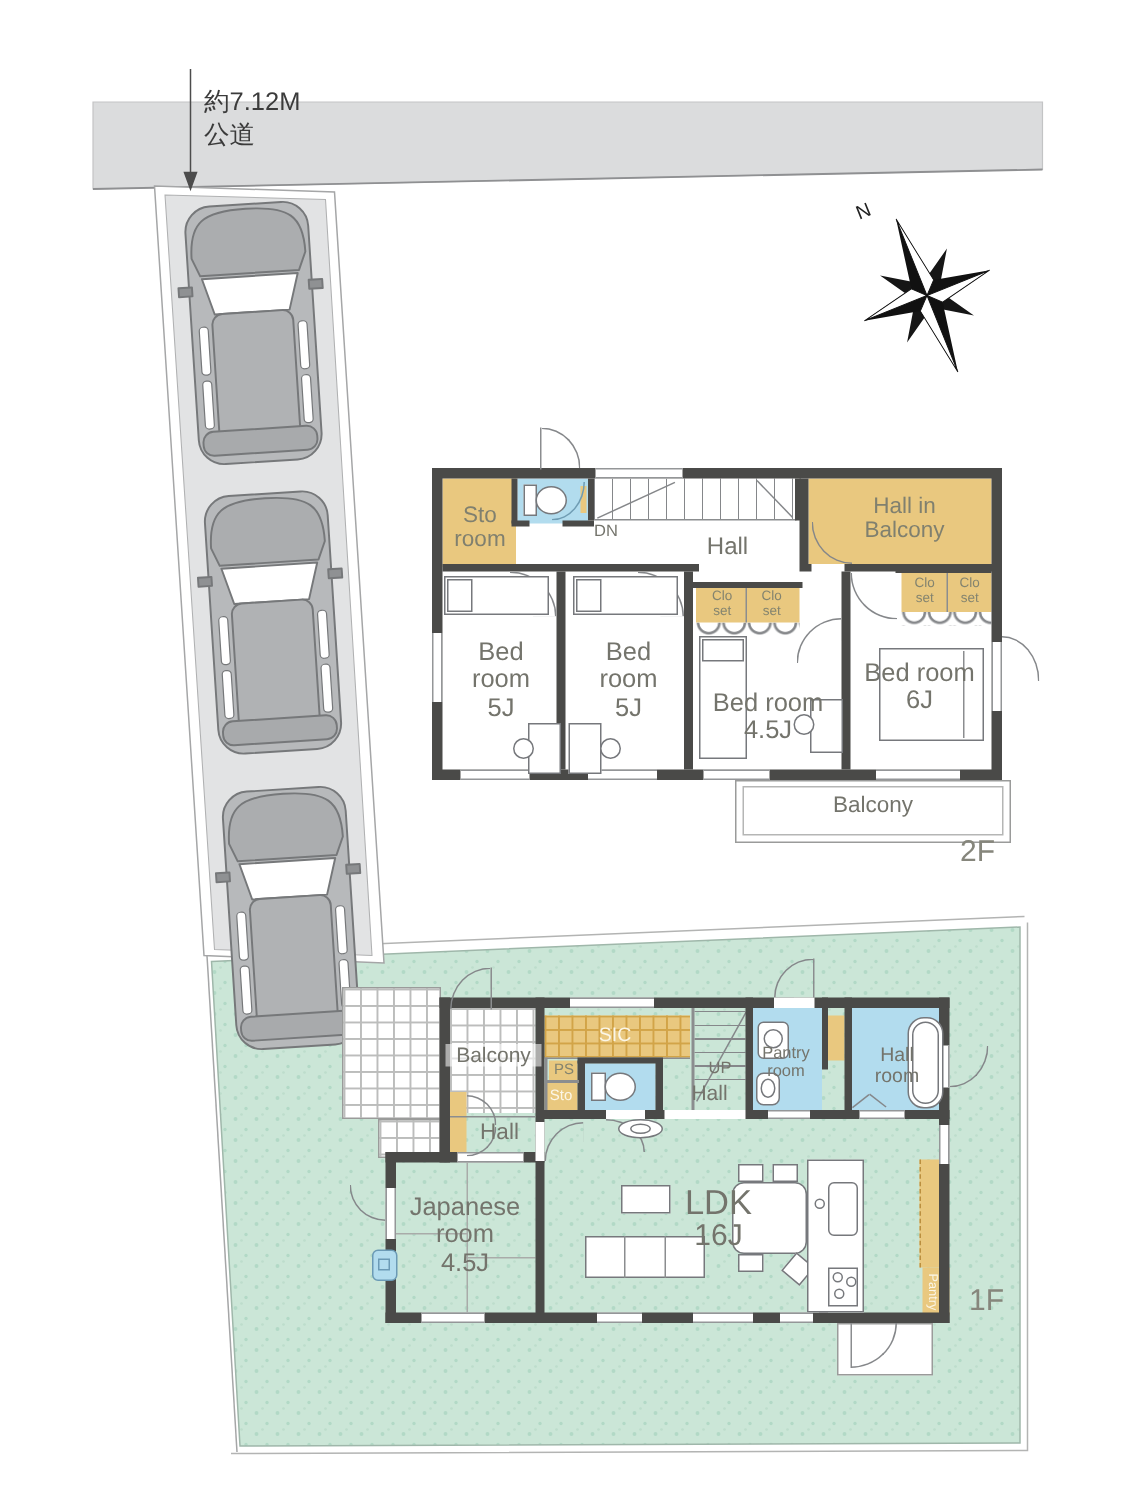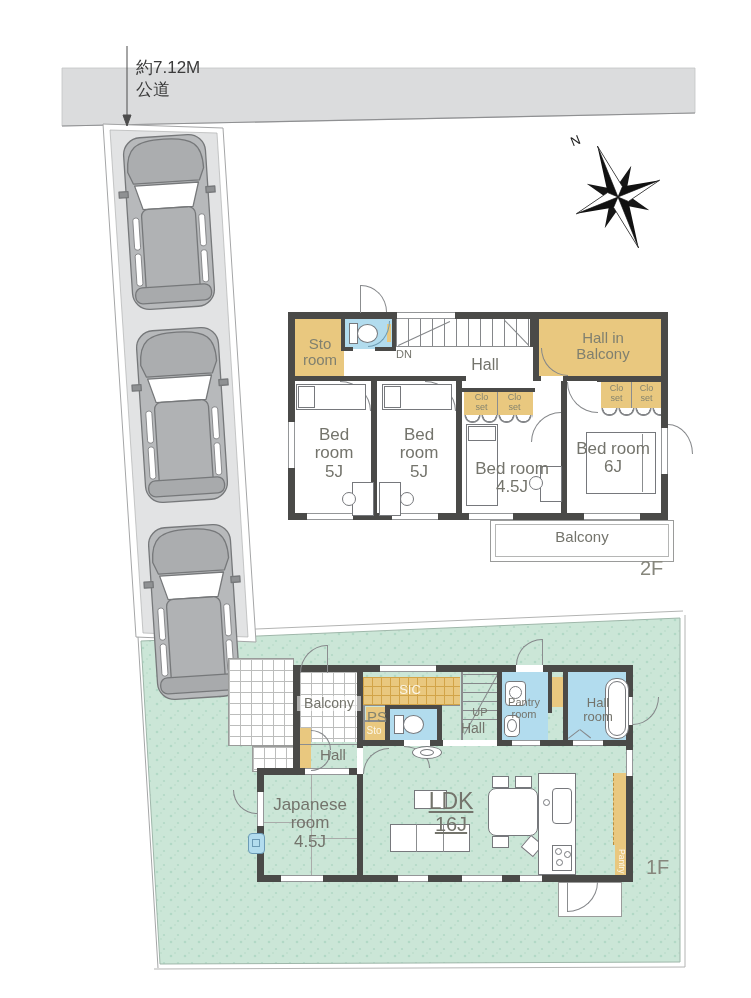--- a/index.html
+++ b/index.html
@@ -333,21 +333,21 @@
   <div class="furn round" style="left:556px;top:859px;width:7px;height:7px;"></div>
   <div class="abs" style="left:248px;top:833px;width:15px;height:19px;background:#b2dcee;border:1px solid #6b9ab5;border-radius:4px;"></div>
   <div class="abs" style="left:252px;top:839px;width:6px;height:6px;border:1px solid #6b9ab5;"></div>
 
   <div class="lbl" style="left:297px;top:696px;width:64px;font-size:14px;background:rgba(255,255,255,0.55);">
       <span>Balcony</span>
     </div>
   <div class="lbl wtx" style="left:380px;top:683px;width:60px;font-size:13px;">
       <span>SIC</span>
     </div>
-  <div class="lbl" style="left:367px;top:709px;width:18px;font-size:15px;color:#84846f;">
+  <div class="lbl" style="left:367px;top:709px;width:18px;font-size:10px;color:#84846f;">
       <span>PS</span>
     </div>
   <div class="lbl wtx" style="left:363px;top:726px;width:22px;font-size:10px;">
       <span>Sto</span>
     </div>
   <div class="lbl" style="left:468px;top:707px;width:24px;font-size:11px;">
       <span>UP</span>
     </div>
   <div class="lbl" style="left:450px;top:721px;width:46px;font-size:14px;">
       <span>Hall</span>
@@ -356,21 +356,21 @@
       <span>Hall</span>
     </div>
   <div class="lbl" style="left:499px;top:697px;width:50px;font-size:11px;">
     <span>Pantry</span>
       <span>room</span>
   </div>
   <div class="lbl" style="left:574px;top:696px;width:48px;font-size:13px;">
     <span>Hall</span>
       <span>room</span>
   </div>
-  <div class="lbl" style="left:416px;top:789px;width:70px;font-size:23px;text-decoration:underline;">
+  <div class="lbl" style="left:444px;top:789px;width:70px;font-size:23px;">
     <span>LDK</span>
       <span style="font-size:20px;">16J</span>
   </div>
   <div class="lbl" style="left:264px;top:796px;width:92px;font-size:17px;">
     <span>Japanese</span>
       <span>room</span>
       <span>4.5J</span>
   </div>
   <div class="lbl wtx" style="left:617px;top:846px;font-size:8.5px;writing-mode:vertical-rl;height:30px;">
       <span>Pantry</span>

